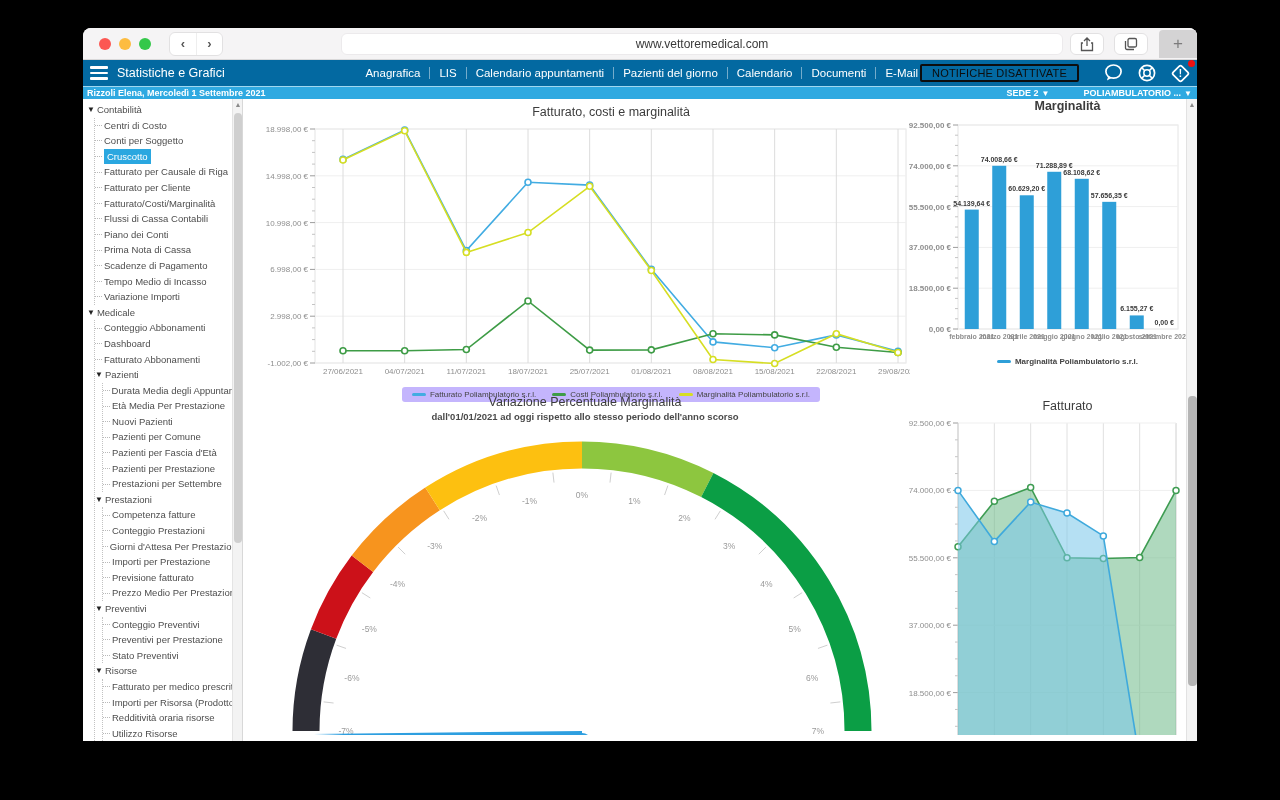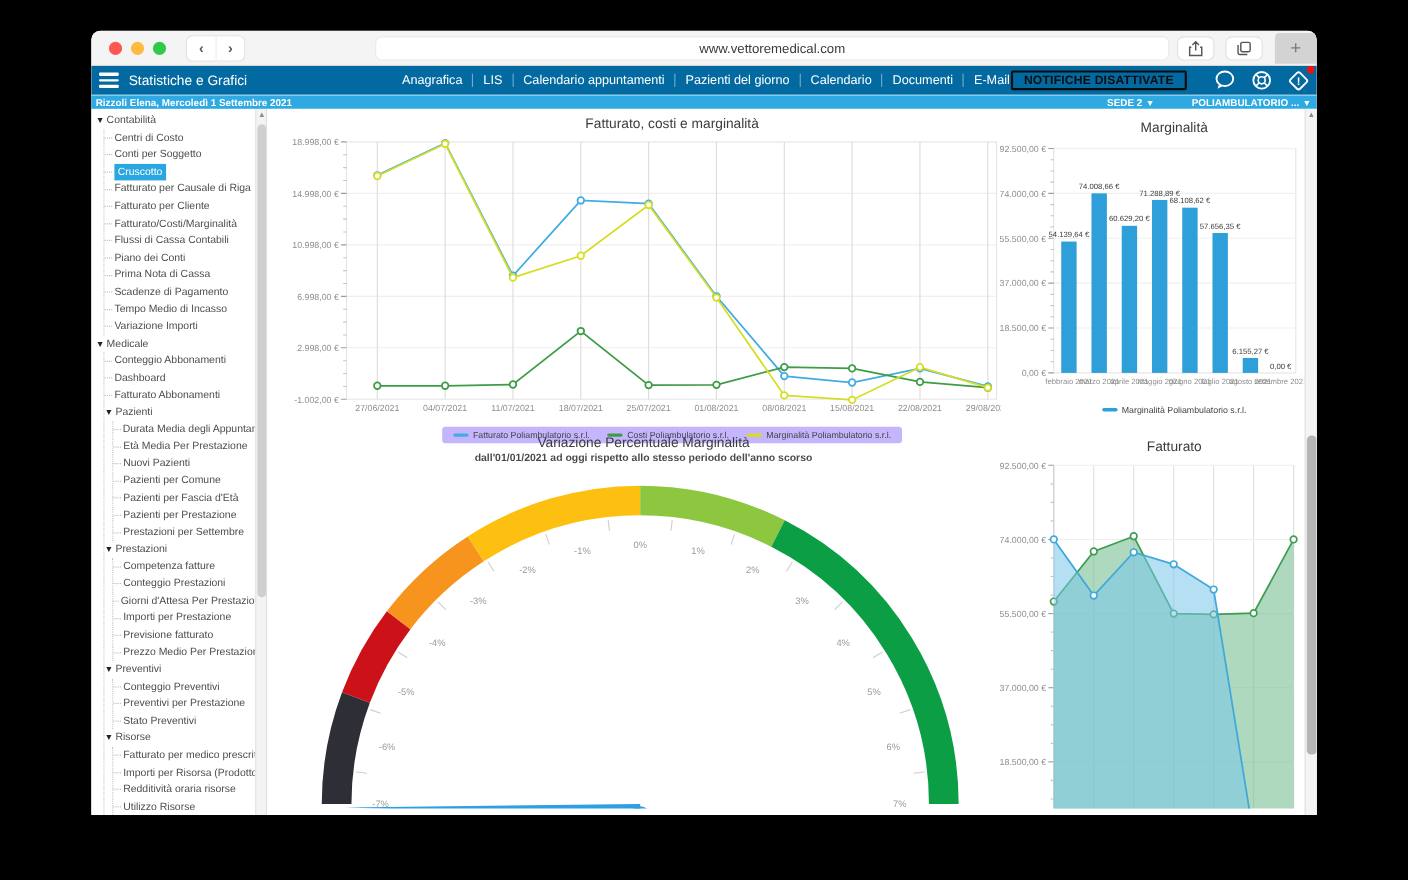--- a/index.html
+++ b/index.html
@@ -31,21 +31,21 @@
   
   .appbar { height:26px; background:#0369a1; display:flex; align-items:center; position:relative;
             color:#fff; }
   .burger { width:18px; margin-left:7px; display:flex; flex-direction:column; gap:3px; }
   .burger i { display:block; height:2.5px; background:#fff; border-radius:1px; }
   .apptitle { font-size:12.5px; margin-left:9px; }
   .appnav { position:absolute; right:278px; display:flex; align-items:center; height:100%; }
   .nav-item { font-size:11.5px; padding:0 1px; white-space:nowrap; cursor:default; }
   .nav-sep { width:1px; height:12px; background:rgba(255,255,255,.45); margin:0 8px; }
   .notif-btn { position:absolute; right:118px; border:2px solid #0d0d0d; border-radius:2px;
-               color:#0d0d0d; font-weight:bold; font-size:11px; padding:1px 10px; letter-spacing:.2px;
+               color:#0d0d0d; font-weight:normal; font-size:11px; padding:1px 10px; letter-spacing:.2px;
                white-space:nowrap; }
   .appicons { position:absolute; right:6px; display:flex; gap:13px; align-items:center; }
   .appicons svg { display:block; }
   .alert-wrap { position:relative; }
   .red-dot { position:absolute; right:-4px; top:-3px; width:7px; height:7px; background:#e11;
              border-radius:50%; }
   
   .subbar { height:13px; background:#2fa9e1; border-top:1px solid rgba(255,255,255,.55);
             display:flex; align-items:center; color:#fff; font-size:9px; font-weight:bold; }
   .subbar .left { margin-left:4px; }
@@ -448,21 +448,21 @@
               <span class="lg-item">
                 <span class="lg-dash" style="background: rgb(62, 156, 70);"></span>
                 <span>Costi Poliambulatorio s.r.l.</span>
               </span>
               <span class="lg-item">
                 <span class="lg-dash" style="background: rgb(214, 222, 35);"></span>
                 <span>Marginalità Poliambulatorio s.r.l.</span>
               </span>
             </div>
           </div></div>
-      <div class="chartbox" id="chart-bar" style="left:660px;top:10px;width:283px;"><div class="c-title" style="padding-left: 46px;">Marginalità</div><svg width="283" height="240" viewBox="0 0 283 240">
+      <div class="chartbox" id="chart-bar" style="left:660px;top:0;width:283px;font-weight:bold;"><div class="c-title" style="padding-left: 46px;">Marginalità</div><svg width="283" height="240" viewBox="0 0 283 240">
             <rect x="55" y="12" width="220" height="204" fill="none" stroke="#e4e4e4"></rect>
             <line x1="55" y1="12" x2="275" y2="12" stroke="#efefef"></line>
             <line x1="50" y1="12" x2="55" y2="12" stroke="#9c9c9c"></line>
             <text x="48" y="15" font-size="8" fill="#8e8e8e" text-anchor="end">92.500,00 €</text>
             <line x1="52" y1="22.200000000000003" x2="55" y2="22.200000000000003" stroke="#c4c4c4"></line>
             <line x1="52" y1="32.400000000000006" x2="55" y2="32.400000000000006" stroke="#c4c4c4"></line>
             <line x1="52" y1="42.599999999999994" x2="55" y2="42.599999999999994" stroke="#c4c4c4"></line>
             <line x1="55" y1="52.800000000000004" x2="275" y2="52.800000000000004" stroke="#efefef"></line>
             <line x1="50" y1="52.800000000000004" x2="55" y2="52.800000000000004" stroke="#9c9c9c"></line>
             <text x="48" y="55.800000000000004" font-size="8" fill="#8e8e8e" text-anchor="end">74.000,00 €</text>

